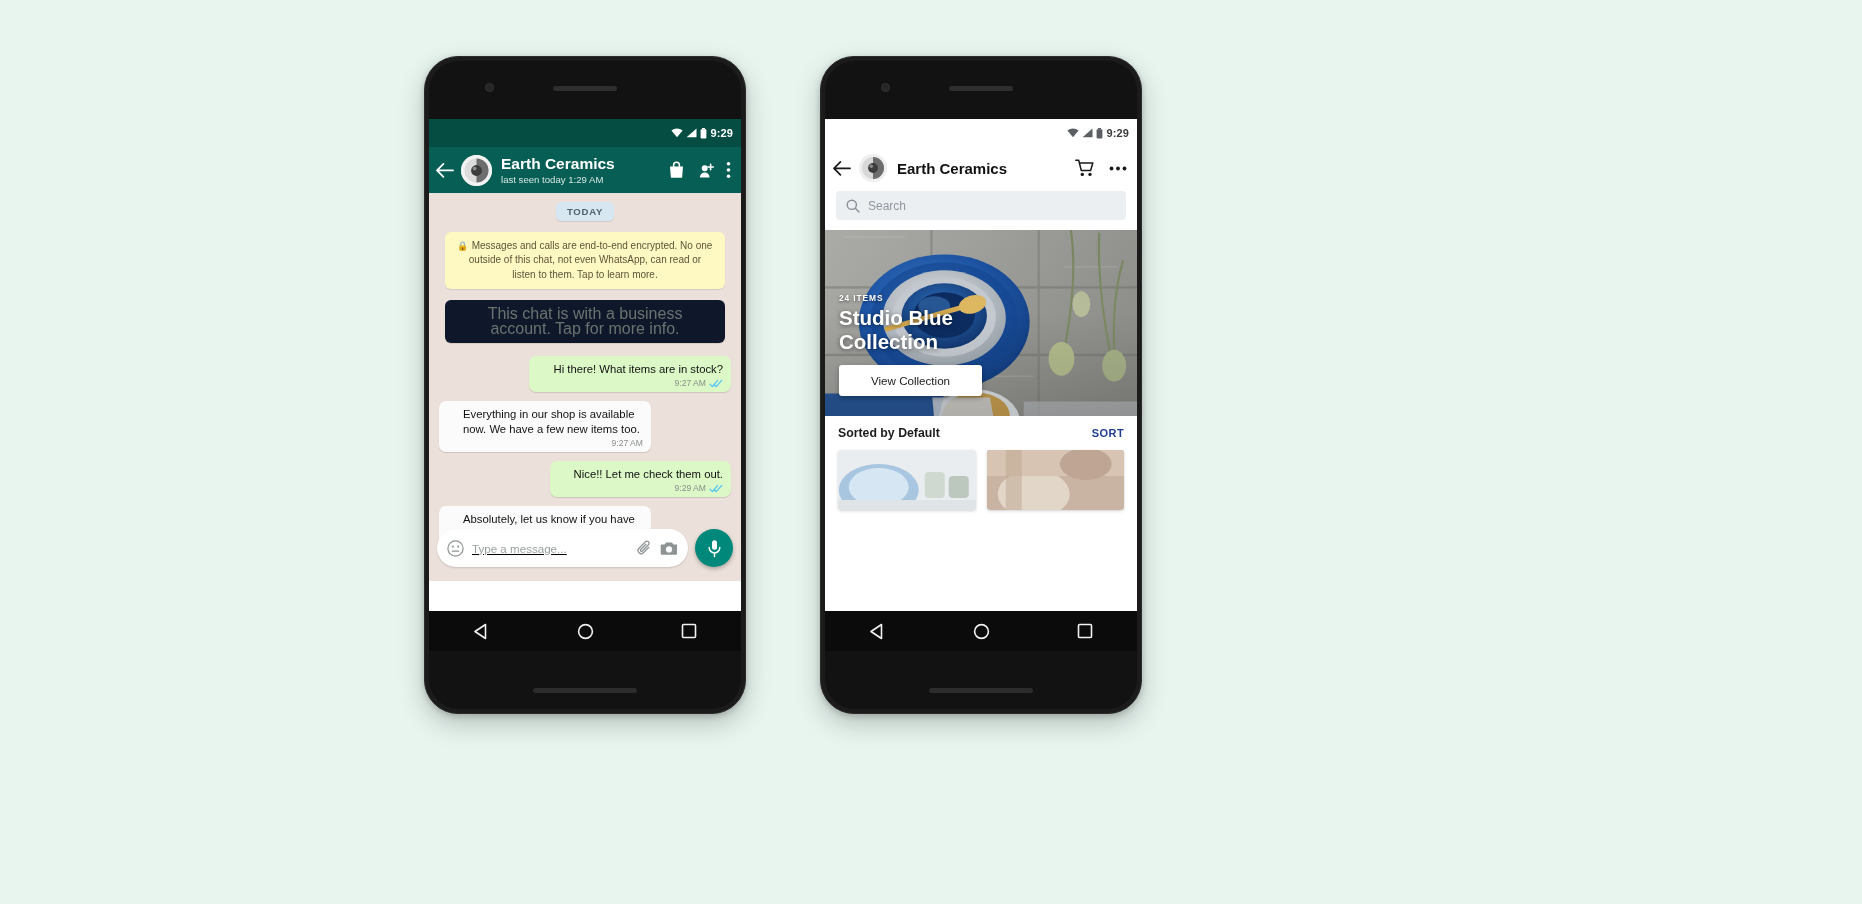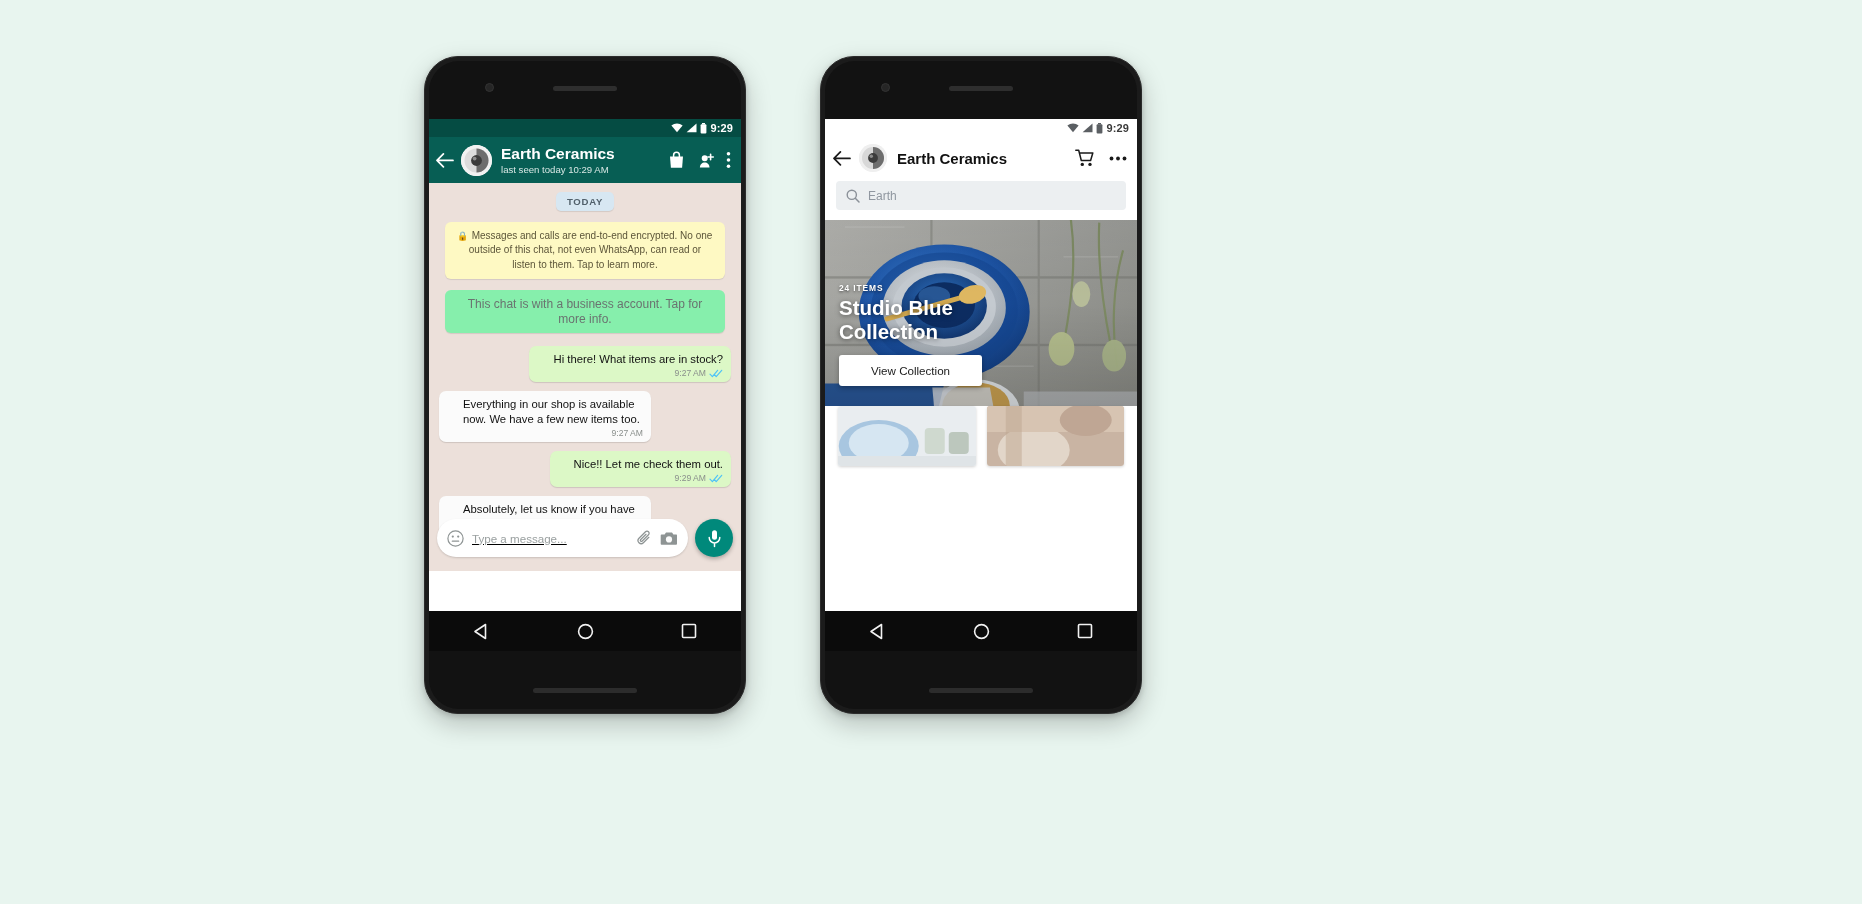--- a/index.html
+++ b/index.html
@@ -56,21 +56,21 @@
     position: absolute;
     left: 4px; right: 4px;
     top: 554px; height: 40px;
     background: #0b0b0b;
     display: flex; align-items: center; justify-content: space-around;
   }
   .nav-ico { display: block; }
 
   
   .statusbar {
-    height: 18px;
+    height: 28px;
     display: flex; align-items: center; justify-content: flex-end;
     padding: 0 8px 0 4px; gap: 4px;
   }
   .sb-time { font-size: 11px; font-weight: 700; letter-spacing: .1px; }
   .sb-icons { display: flex; align-items: center; gap: 3px; }
 
   
   .wa-status { background: #054c43; color: #fff; }
   .wa-header {
     background: #075e54; color: #fff;
@@ -105,23 +105,23 @@
   }
   .sys-bubble {
     background: #fef9c3; color: #5c5539;
     font-size: 10px; line-height: 14.4px; text-align: center;
     padding: 7px 11px; border-radius: 6px;
     margin: 0 6px 11px 6px;
     box-shadow: 0 1px 1px rgba(0,0,0,.1);
   }
   .sys-bubble .lock { font-size: 9px; }
   .sys-bubble2 {
-    background: #86efac; color: #6a7370;
-    font-size: 12px; line-height: 14.4px; text-align: center;
-    padding: 7px 16px; border-radius: 6px;
+    background: #0f172a; color: #6a7370;
+    font-size: 16px; line-height: 14.4px; text-align: center;
+    padding: 7px 25px; border-radius: 6px;
     margin: 0 6px 13px 6px;
     box-shadow: 0 1px 1px rgba(0,0,0,.1);
   }
   .row { display: flex; margin-bottom: 9px; }
   .row.out { justify-content: flex-end; }
   .row.in { justify-content: flex-start; }
   .bubble {
     max-width: 212px;
     border-radius: 7px;
     padding: 6px 8px 4px 24px;
@@ -266,21 +266,21 @@
           <svg width="31" height="31" viewBox="0 0 31 31">
             <circle cx="15.5" cy="15.5" r="15.5" fill="#f2f2f2"></circle>
             <circle cx="15.5" cy="15.5" r="12" fill="#dcdcdc"></circle>
             <path d="M15.5 3.5a12 12 0 0 1 0 24z" fill="#6d6d6d"></path>
             <circle cx="15.5" cy="15.5" r="5.4" fill="#3c3c3c"></circle>
             <circle cx="13.6" cy="13.6" r="1.9" fill="#8d8d8d"></circle>
           </svg>
         </div>
         <div class="wa-titlewrap">
           <div class="wa-title">Earth Ceramics</div>
-          <div class="wa-sub">last seen today 10:29 AM</div>
+          <div class="wa-sub">last seen today 1:29 AM</div>
         </div>
         <div class="wa-acts">
           <span>
             <svg width="17" height="18" viewBox="0 0 17 18">
                 <path d="M2 5.5h13l-.9 11.2H2.9z" fill="#fff"></path>
                 <path d="M5.6 6.6V4.2a2.9 2.9 0 0 1 5.8 0v2.4" stroke="#fff" stroke-width="1.5" fill="none" stroke-linecap="round"></path>
               </svg>
           </span>
           <span>
             <svg width="19" height="17" viewBox="0 0 19 17">
@@ -480,21 +480,21 @@
       </div>
 
       <div class="search-wrap">
         <div class="search-bar">
           <span>
             <svg width="14" height="14" viewBox="0 0 14 14">
                 <circle cx="5.8" cy="5.8" r="4.6" fill="none" stroke="#8b9199" stroke-width="1.4"></circle>
                 <path d="M9.3 9.3 13 13" stroke="#8b9199" stroke-width="1.5" stroke-linecap="round"></path>
               </svg>
           </span>
-          <span class="sph">Earth</span>
+          <span class="sph">Search</span>
         </div>
       </div>
 
       <div class="hero">
         <svg class="hero-bg" width="100%" height="100%" viewBox="0 0 314 194" preserveAspectRatio="xMidYMid slice">
           <defs>
             <linearGradient id="wood" x1="0" y1="0" x2="1" y2="1">
               <stop offset="0" stop-color="#b4b4b0"></stop>
                 <stop offset=".5" stop-color="#9b9c98"></stop>
                 <stop offset="1" stop-color="#84857f"></stop>
@@ -561,20 +561,24 @@
         <div class="hero-txt">
           <div class="hero-items">24 ITEMS</div>
           <div class="hero-name">
             <div>Studio Blue</div>
             <div>Collection</div>
           </div>
         </div>
         <div class="hero-btn">View Collection</div>
       </div>
 
+      <div class="sortbar">
+        <span class="lbl">Sorted by Default</span>
+        <span class="act">SORT</span>
+      </div>
 
       <div class="grid">
         <div class="card">
           <svg width="100%" height="100%" viewBox="0 0 140 60" preserveAspectRatio="xMidYMid slice">
             <rect width="140" height="60" fill="#e9edf0"></rect>
             <ellipse cx="42" cy="40" rx="40" ry="26" fill="#a8c6e0"></ellipse>
             <ellipse cx="42" cy="37" rx="30" ry="19" fill="#d6e6f2"></ellipse>
             <rect x="88" y="22" width="20" height="26" rx="4" fill="#cfd9cf"></rect>
             <rect x="112" y="26" width="20" height="22" rx="4" fill="#bcc7bd"></rect>
             <rect x="0" y="50" width="140" height="10" fill="#dfe4e7"></rect>

